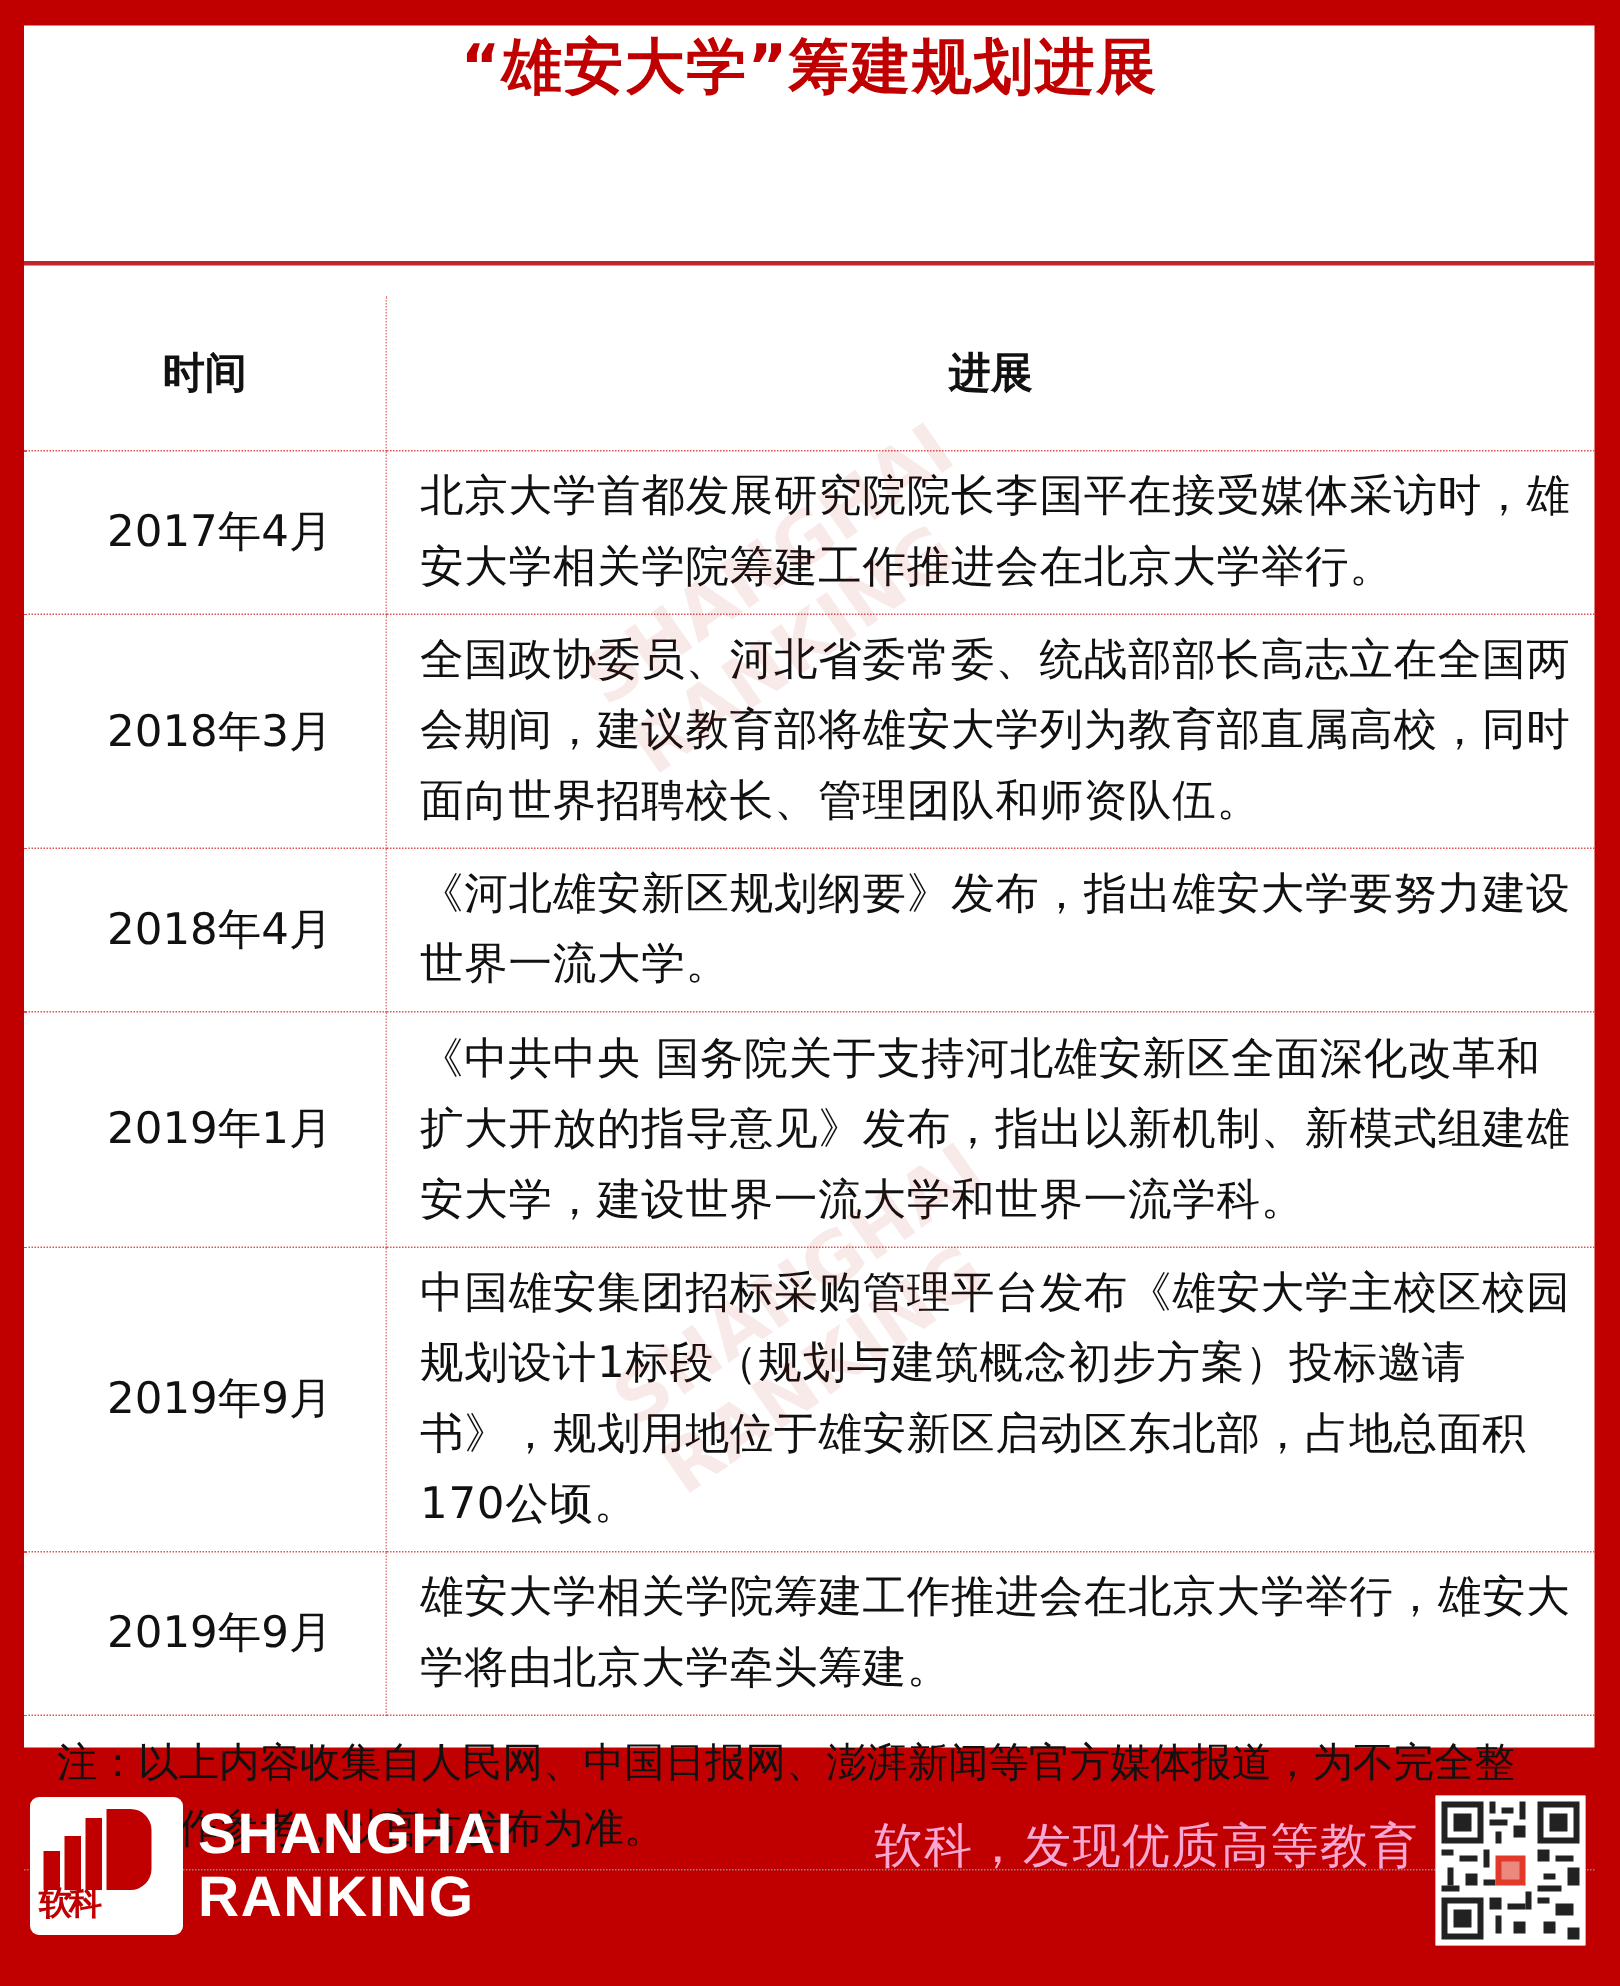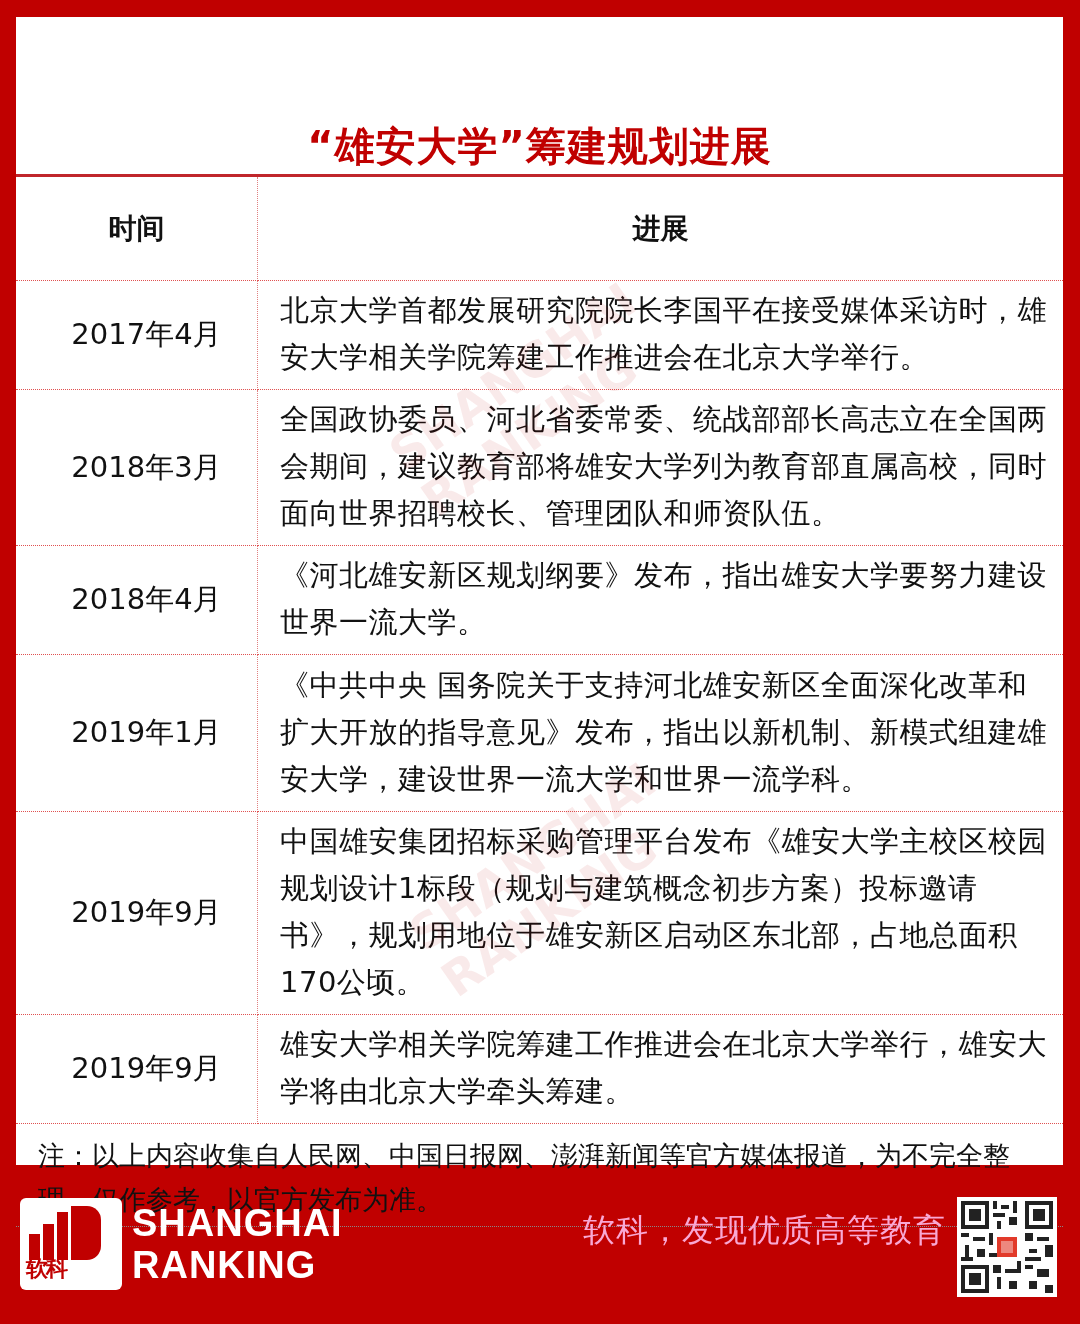--- a/index.html
+++ b/index.html
@@ -11,33 +11,34 @@
     font-family: "DejaVu Sans", sans-serif;
   }
   .card {
     position: absolute;
     left: 16px; top: 17px;
     width: 1047px; height: 1148px;
     background: #ffffff;
   }
   .title-box {
     height: 157px;
-    display: flex; align-items: flex-end; justify-content: center;
+    display: flex; align-items: flex-start; justify-content: center;
     border-bottom: 3px solid #c0262b;
   }
   .title {
     color: #c00000;
     font-size: 40px;
     font-weight: bold;
     letter-spacing: 1px;
   }
   table {
     width: 100%;
     border-collapse: collapse;
     table-layout: fixed;
+    margin-top: 20px;
   }
   td, th {
     border-bottom: 1px dotted #e05050;
     padding: 0;
   }
   .col-date { width: 241px; border-right: 1px dotted #e08080; }
   th {
     height: 103px;
     font-size: 28px;
     font-weight: bold;

